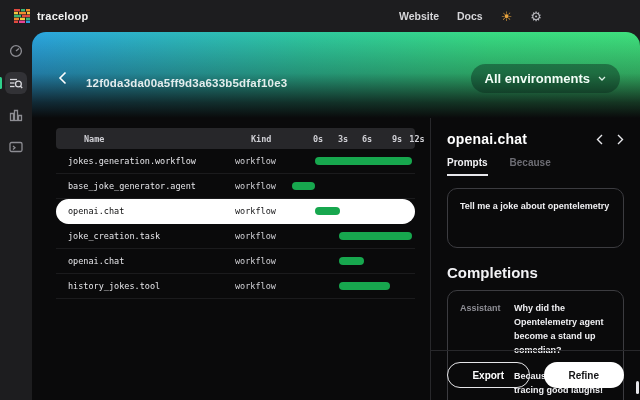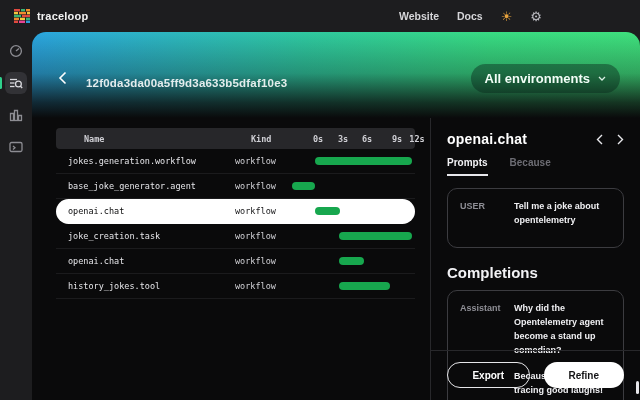--- a/index.html
+++ b/index.html
@@ -248,21 +248,20 @@
         </span>
       </div>
 
       <div class="d-tabs">
         <span class="d-tab active">Prompts</span>
         <span class="d-tab">Because</span>
       </div>
 
       <div class="d-body">
         <div class="msg-box user">
-          <span class="msg-role">USER</span>
           <span class="msg-text">Tell me a joke about opentelemetry</span>
         </div>
 
         <div class="section-h">Completions</div>
 
         <div class="msg-box">
           <span class="msg-role">Assistant</span>
           <span class="msg-text">
             <p>Why did the Opentelemetry agent become a stand up comedian?</p>
             <p>Because it's always tracing good laughs!</p>

